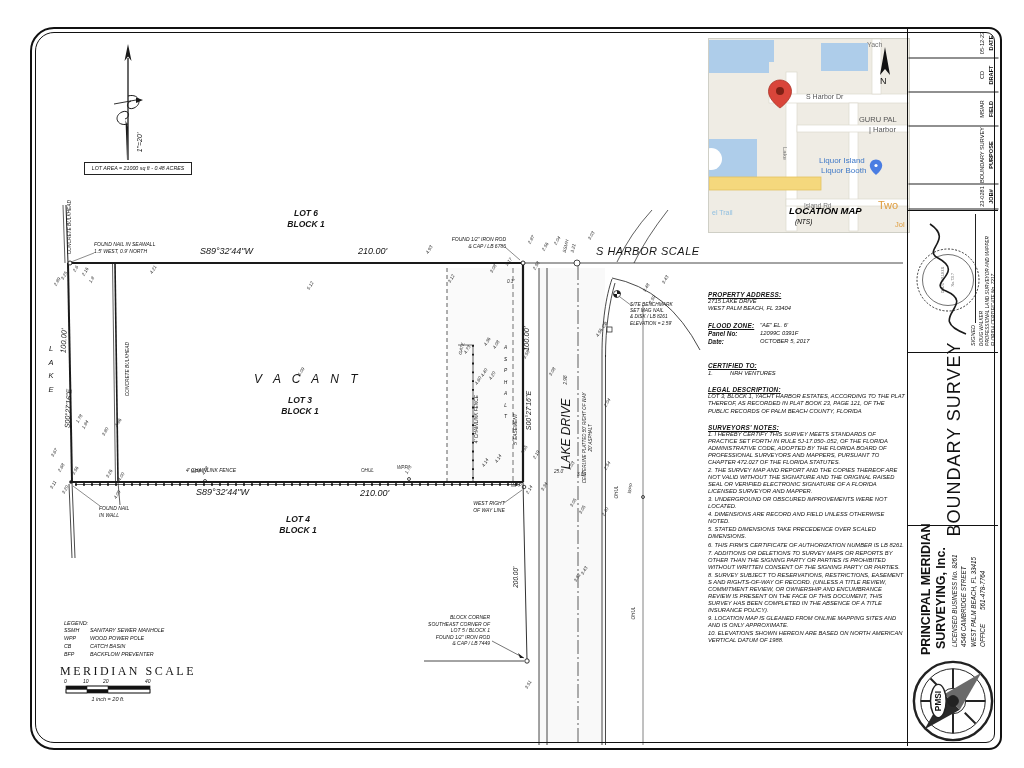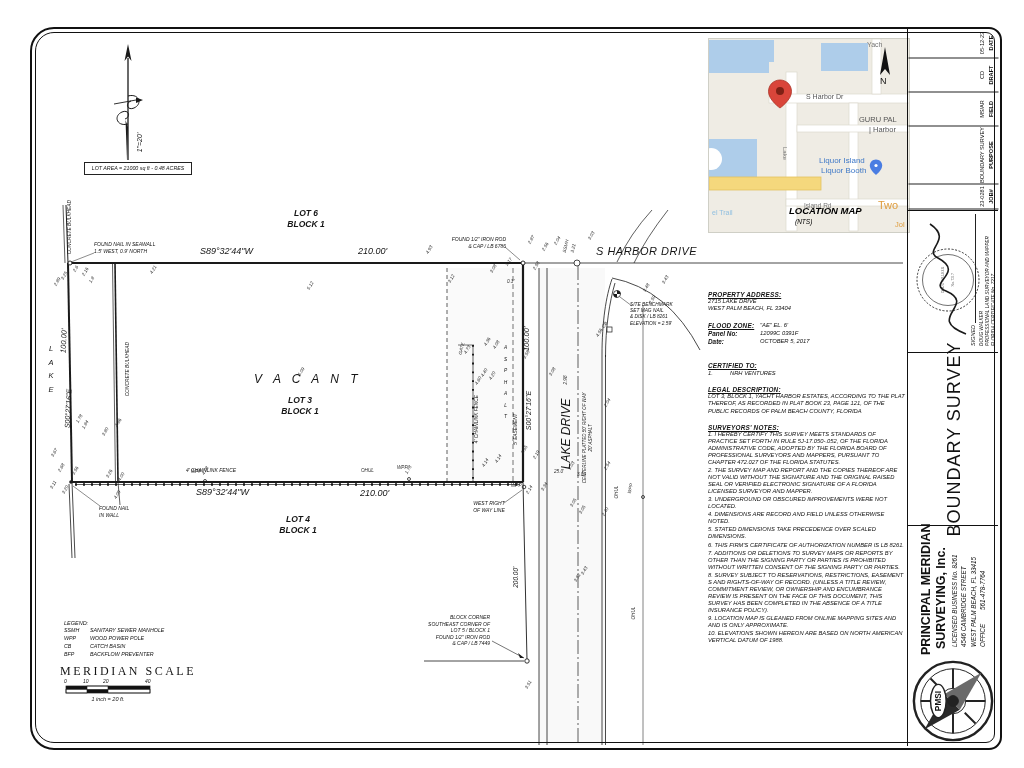--- a/index.html
+++ b/index.html
@@ -156,21 +156,21 @@
   <div class="lbl c" style="left:501px;top:342px;width:9px;font-size:4.8px;line-height:2.4;">A
 S
 P
 H
 A
 L
 T</div>
   <div class="lbl c" style="left:491px;top:426px;width:50px;font-size:4.8px;transform:rotate(-90deg);white-space:nowrap;">5' EASEMENT</div>
   <div class="lbl c" style="left:497px;top:334px;width:60px;font-size:7.5px;transform:rotate(-90deg);">100.00'</div>
   <div class="lbl c" style="left:494px;top:406px;width:70px;font-size:7px;transform:rotate(-90deg);">S00°27'16"E</div>
-  <div class="lbl" style="left:596px;top:244px;font-size:11px;letter-spacing:.5px;white-space:nowrap;">S HARBOR DRIVE</div>
+  <div class="lbl" style="left:596px;top:244px;font-size:11px;letter-spacing:.5px;white-space:nowrap;">S HARBOR SCALE</div>
   <div class="lbl c" style="left:527px;top:426px;width:80px;font-size:12px;transform:rotate(-90deg);white-space:nowrap;">LAKE DRIVE</div>
   <div class="lbl c" style="left:518px;top:432px;width:140px;font-size:4.5px;transform:rotate(-90deg);">CENTERLINE PLATTED 50' RIGHT OF WAY
 20' ASPHALT</div>
   <div class="lbl" style="left:630px;top:302px;width:72px;font-size:4.8px;">SITE BENCHMARK
 SET MAG NAIL
 &amp; DISK / LB 8261
 ELEVATION = 2.59'</div>
   <div class="lbl rgt" style="left:438px;top:236px;width:68px;">FOUND 1/2" IRON ROD
 &amp; CAP / LB 6786</div>
   <div class="lbl c" style="left:464px;top:500px;width:50px;">WEST RIGHT

